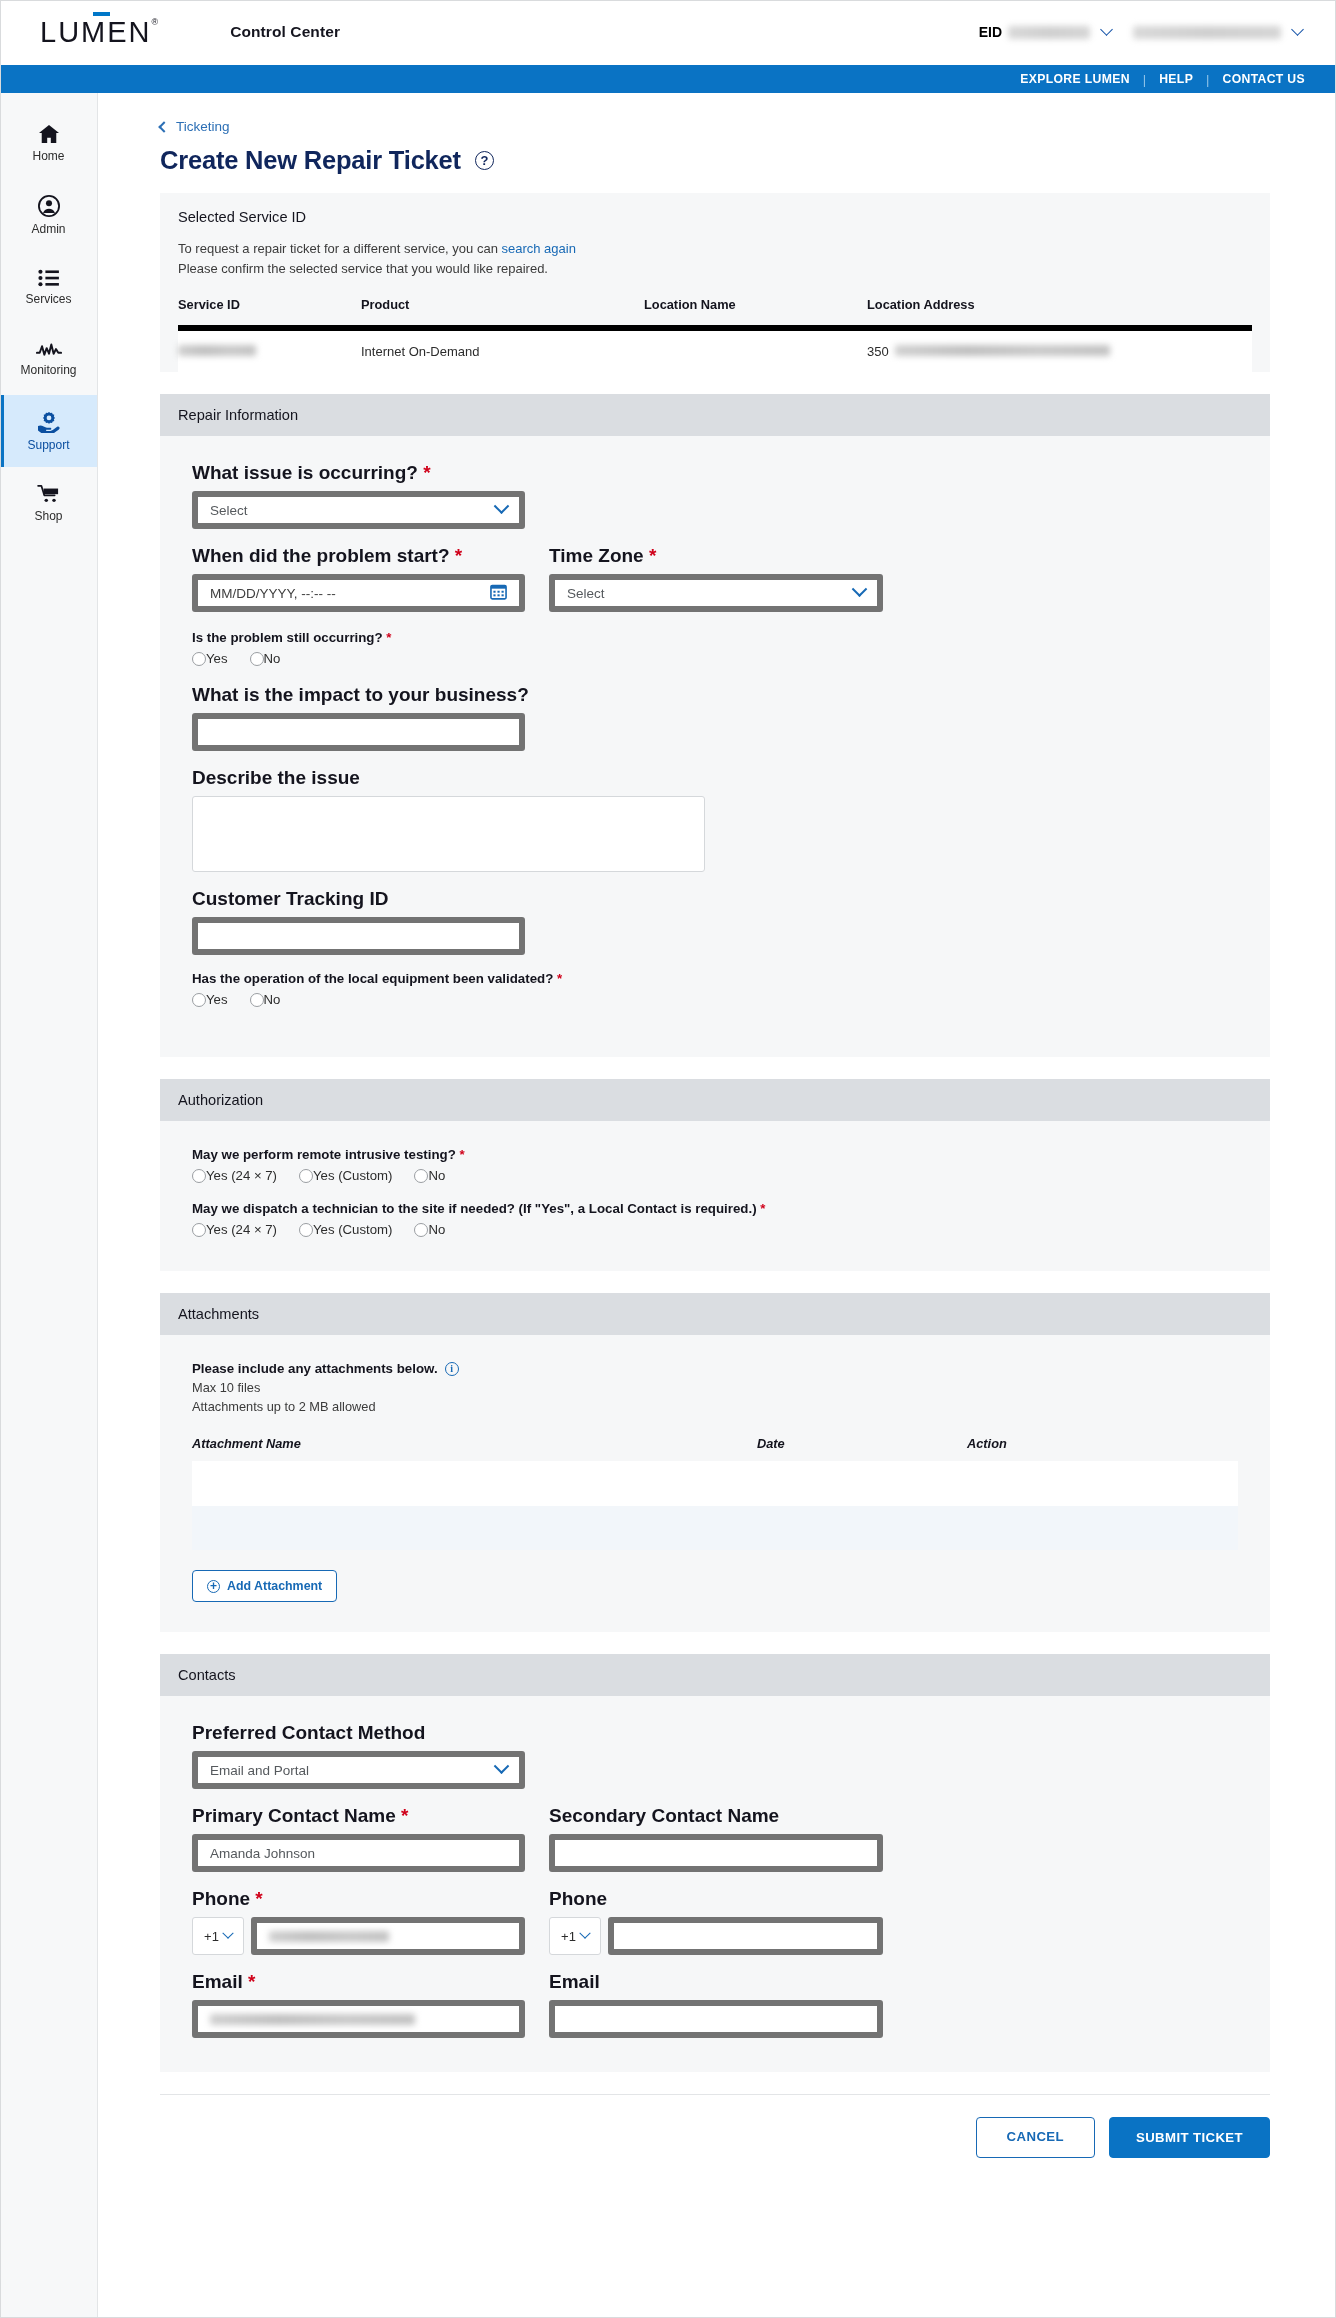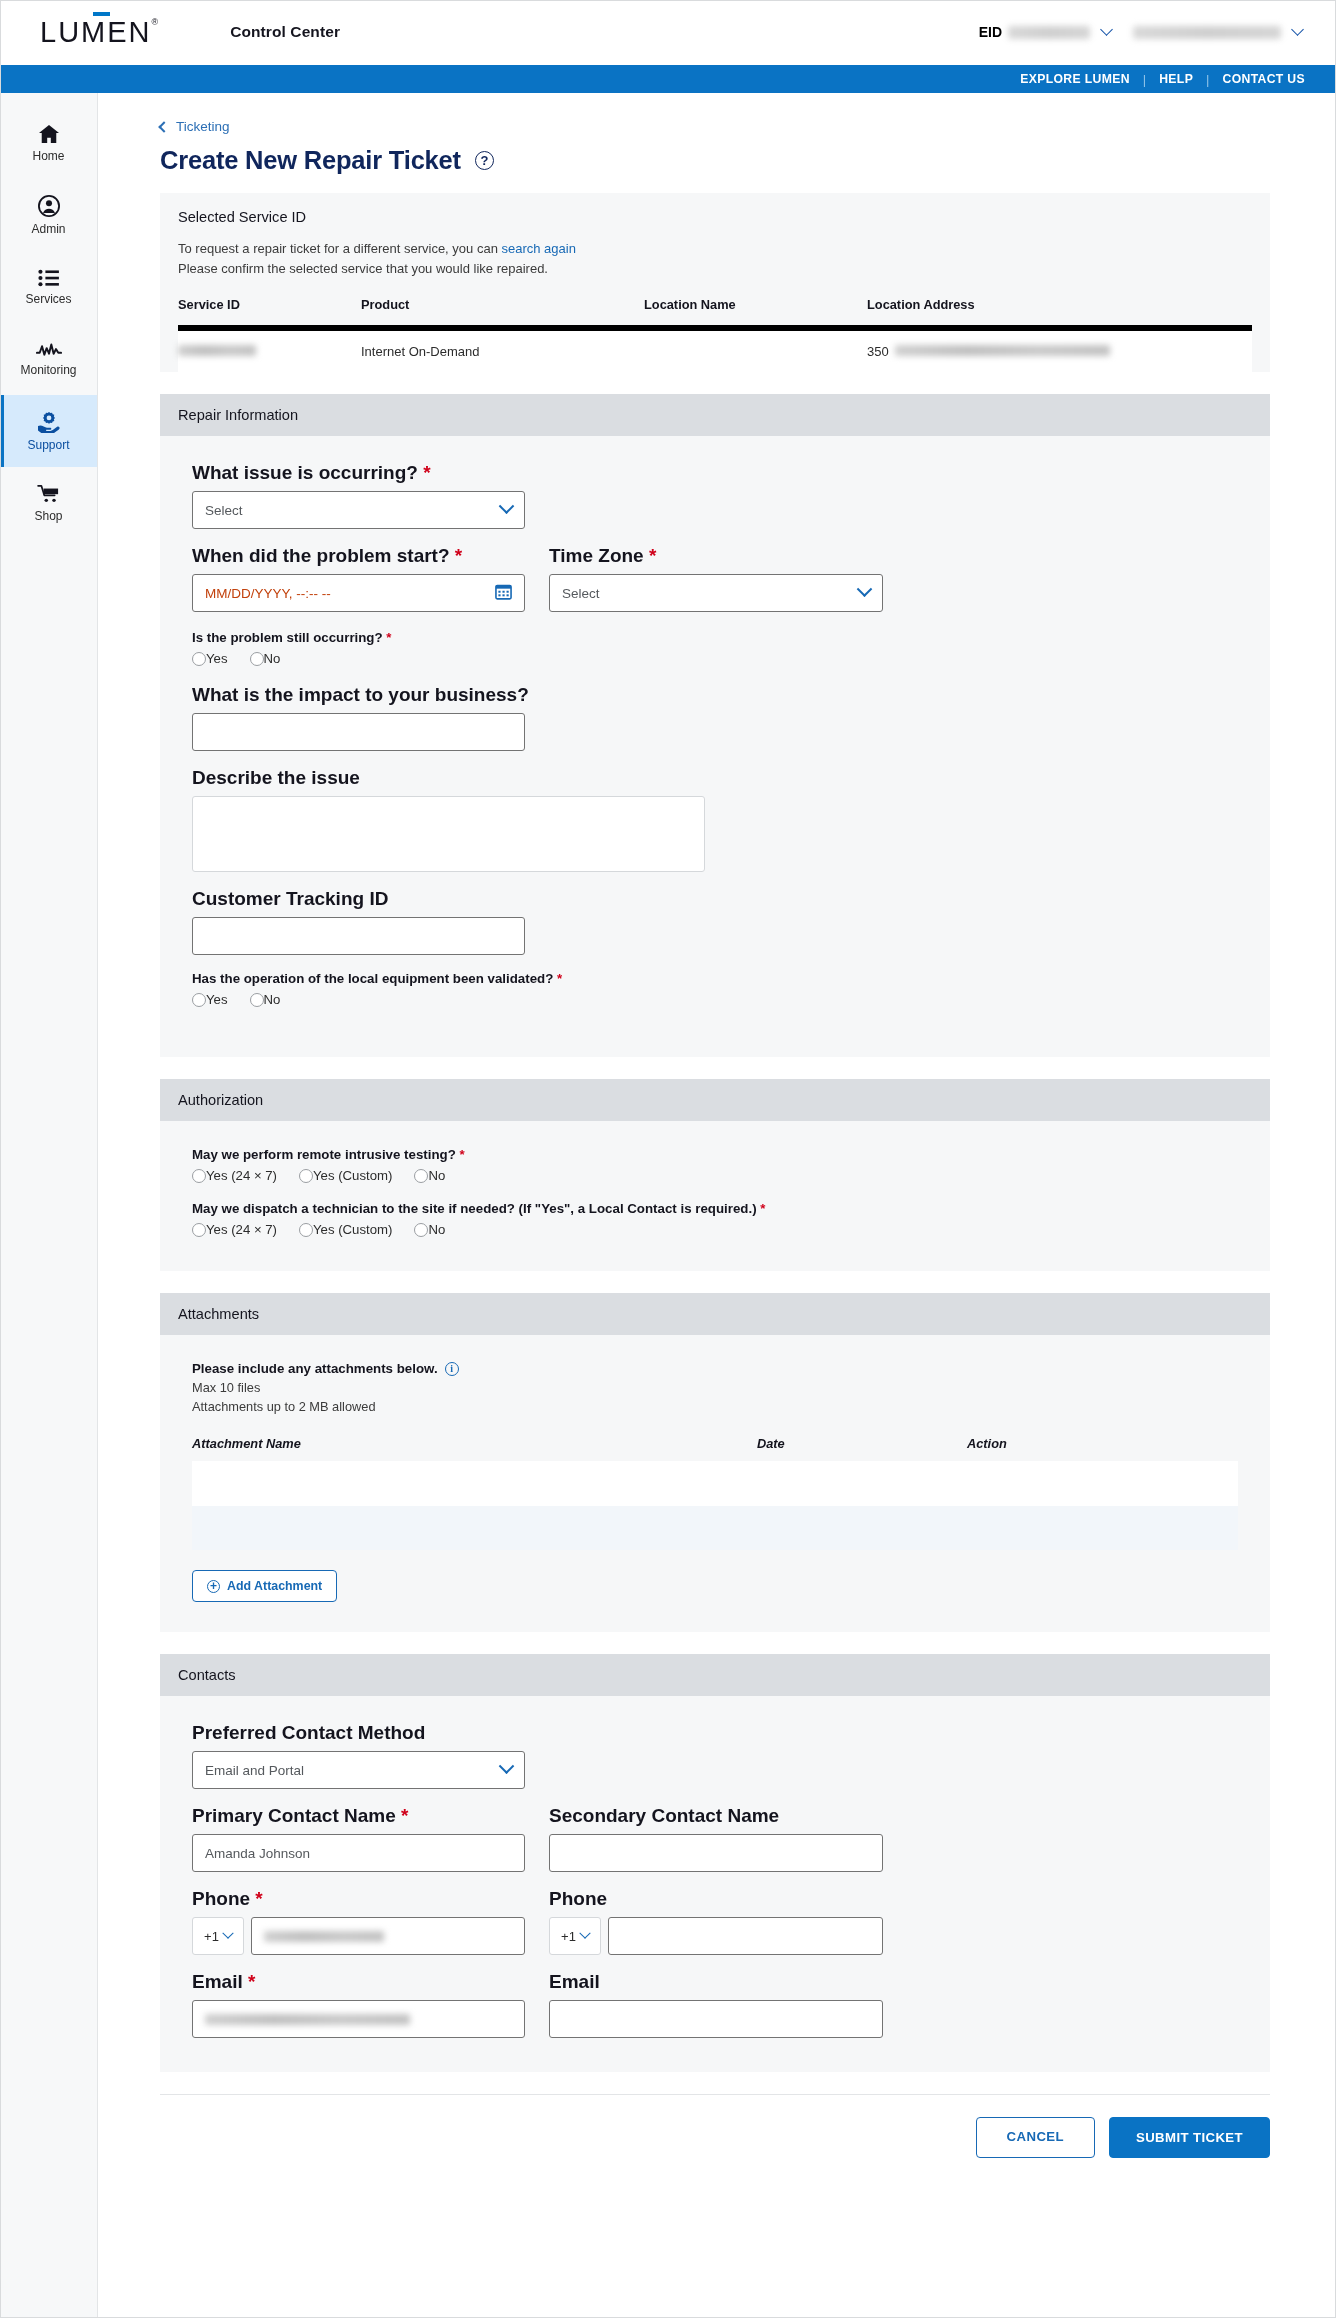--- a/index.html
+++ b/index.html
@@ -224,39 +224,39 @@
     display: block;
     margin-bottom: 7px;
   }
   .req { color: #d0021b; font-weight: 700; }
   .ctl-row { display: flex; gap: 24px; }
   .ctl-col { display: flex; flex-direction: column; }
 
   .select-box, .text-box {
     height: 38px;
     background: #fff;
-    border: 1px solid #737373;
+    border: 6px solid #737373;
     border-radius: 3px;
     display: flex;
     align-items: center;
     padding: 0 12px;
     font-size: 13.5px;
     color: #55595d;
     position: relative;
     cursor: pointer;
   }
   .select-box .dd {
     margin-left: auto;
     width: 11px; height: 11px;
     border-right: 2.2px solid #1769b5;
     border-bottom: 2.2px solid #1769b5;
     transform: rotate(45deg) translate(-3px,-3px);
   }
   .text-box { cursor: text; background:#fff; }
-  .text-box .ph { color: #c2410c; }
+  .text-box .ph { color: #404040; }
   .text-box .val { color: #55595d; }
   .textarea-box {
     height: 76px;
     background: #fff;
     border: 1px solid #d5d8db;
     border-radius: 3px;
   }
   .w-333 { width: 333px; }
   .w-334 { width: 334px; }
   .w-513 { width: 513px; }

